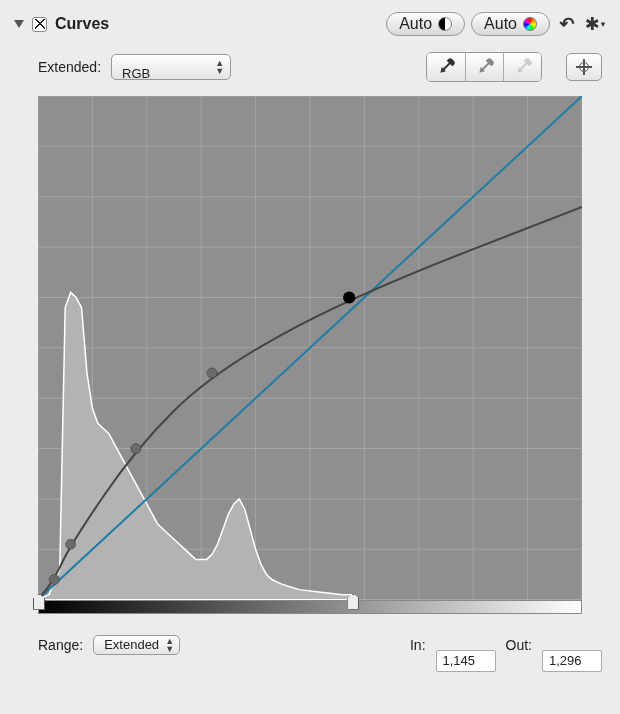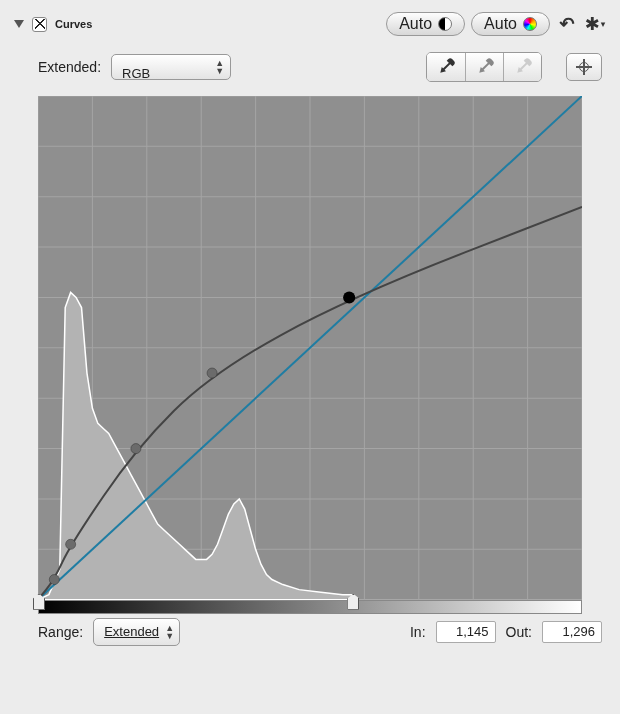--- a/index.html
+++ b/index.html
@@ -40,21 +40,21 @@
   .checkbox.checked::after {
     content: "";
     width: 10px; height: 10px;
     display: block;
     background:
       linear-gradient(45deg, transparent 46%, #222 46%, #222 56%, transparent 56%),
       linear-gradient(-45deg, transparent 46%, #222 46%, #222 56%, transparent 56%);
   }
   .panel-title {
     font-weight: bold;
-    font-size: 11px;
+    font-size: 16px;
     margin-left: 2px;
   }
   .spacer { flex: 1; }
   .pill-button {
     height: 24px;
     padding: 0 12px;
     border-radius: 12px;
     background: linear-gradient(#fdfdfd,#d8d8d8);
     border: 1px solid #999;
     display: inline-flex;
@@ -218,33 +218,33 @@
   }
   .num-field {
     width: 60px; height: 22px;
     background: #fff;
     border: 1px solid #aaa;
     border-radius: 2px;
     padding: 0 6px;
     font-size: 13px;
     display: inline-flex;
     align-items: center;
-    justify-content: flex-end;
+    justify-content: flex-start;
+    margin-top: 32px;
   }
   .small-select {
-    height: 28px;
+    height: 20px;
     background: linear-gradient(#fff,#e4e4e4);
     border: 1px solid #999;
     border-radius: 5px;
     padding: 0 20px 0 10px;
     display: inline-flex;
     align-items: center;
     position: relative;
     cursor: pointer;
-    text-decoration: underline;
   }
   .small-select .arrows {
     position: absolute; right: 5px; top: 50%;
     transform: translateY(-50%);
     font-size: 9px; line-height: 8px; color:#444;
   }
 </style>
 </head>
 <body>
 

